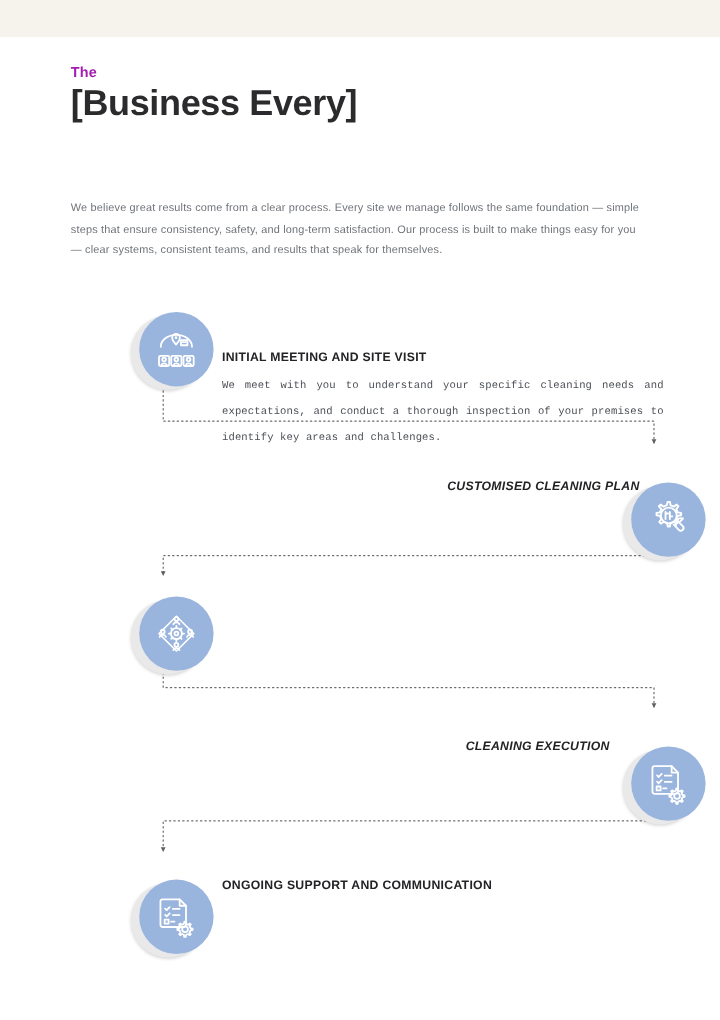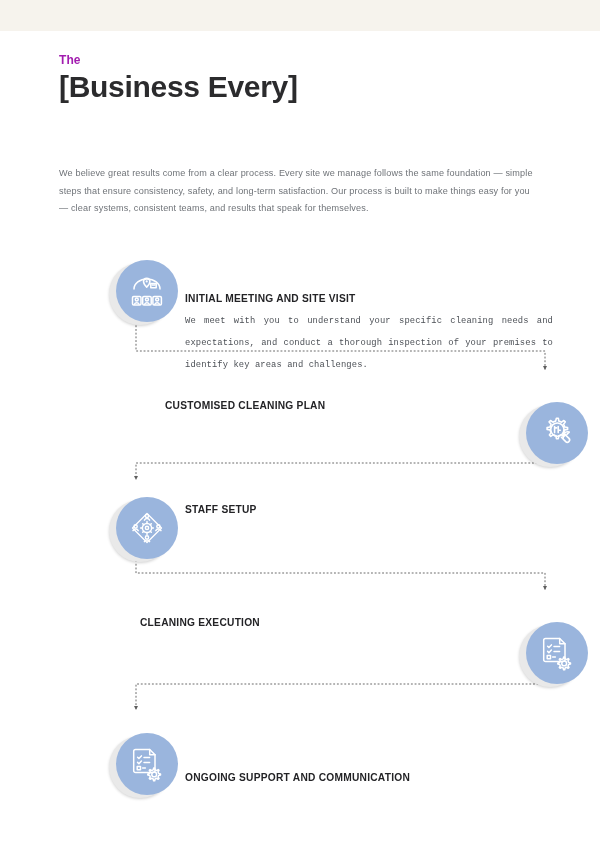--- a/index.html
+++ b/index.html
@@ -65,21 +65,21 @@
   .body { position:absolute; width:368px; }
   .step-title {
     font-size:10.2px; font-weight:700; color:#232326;
     letter-spacing:.25px; line-height:14px;
     margin-bottom:4px;
   }
   .step-desc {
     font-size:8.8px; line-height:22px; color:#4c5056;
     text-align:justify; letter-spacing:.1px;font-family:Liberation Mono, monospace;
   }
-  .align-right .step-title { text-align:left; }
+  .align-right .step-title { text-align:right;font-style:italic; }
 </style>
 </head>
 <body>
 
 <div class="top-band"></div>
 
 <div class="page">
 
   <div class="header">
     <div class="kicker">The</div>
@@ -181,21 +181,20 @@
                 <circle cx="6.6" cy="16.4" r="1.6"></circle>
                 <path d="M4 20.7a2.9 2.9 0 0 1 5.2 0"></path>
                 <circle cx="29.4" cy="16.4" r="1.6"></circle>
                 <path d="M26.8 20.7a2.9 2.9 0 0 1 5.2 0"></path>
               </g>
             </svg>
           </span>
         </div>
       </div>
       <div class="body" style="left:137px; top:472px;">
-        <div class="step-title">STAFF SETUP</div>
       </div>
     </div>
 
     <div class="step align-right">
       <div class="badge" style="left:478px; top:591px;">
         <div class="shadow"></div>
         <div class="disc">
           <span>
             <svg width="34" height="36" viewBox="0 0 34 36">
               <g fill="none" stroke="#ffffff" stroke-width="1.5" stroke-linecap="round" stroke-linejoin="round">
@@ -234,19 +233,19 @@
                 <path d="M14 16.6h5.6"></path>
                 <rect x="7.2" y="20.4" width="3.3" height="3.3"></rect>
                 <path d="M12.6 22h2.8"></path>
                 <path d="M23.6 22.1h1.1l.4 1.8 1.6.7 1.5-1 .8.8-1 1.5.7 1.6 1.8.4v1.1l-1.8.4-.7 1.6 1 1.5-.8.8-1.5-1-1.6.7-.4 1.8h-1.1l-.4-1.8-1.6-.7-1.5 1-.8-.8 1-1.5-.7-1.6-1.8-.4v-1.1l1.8-.4.7-1.6-1-1.5.8-.8 1.5 1 1.6-.7z"></path>
                 <circle cx="24.2" cy="28.4" r="2.4"></circle>
               </g>
             </svg>
           </span>
         </div>
       </div>
-      <div class="body" style="left:137px; top:740px;">
+      <div class="body" style="left:137px; top:701px;">
         <div class="step-title">ONGOING SUPPORT AND COMMUNICATION</div>
       </div>
     </div>
 
   </div>
 </div>
 
 </body></html>

